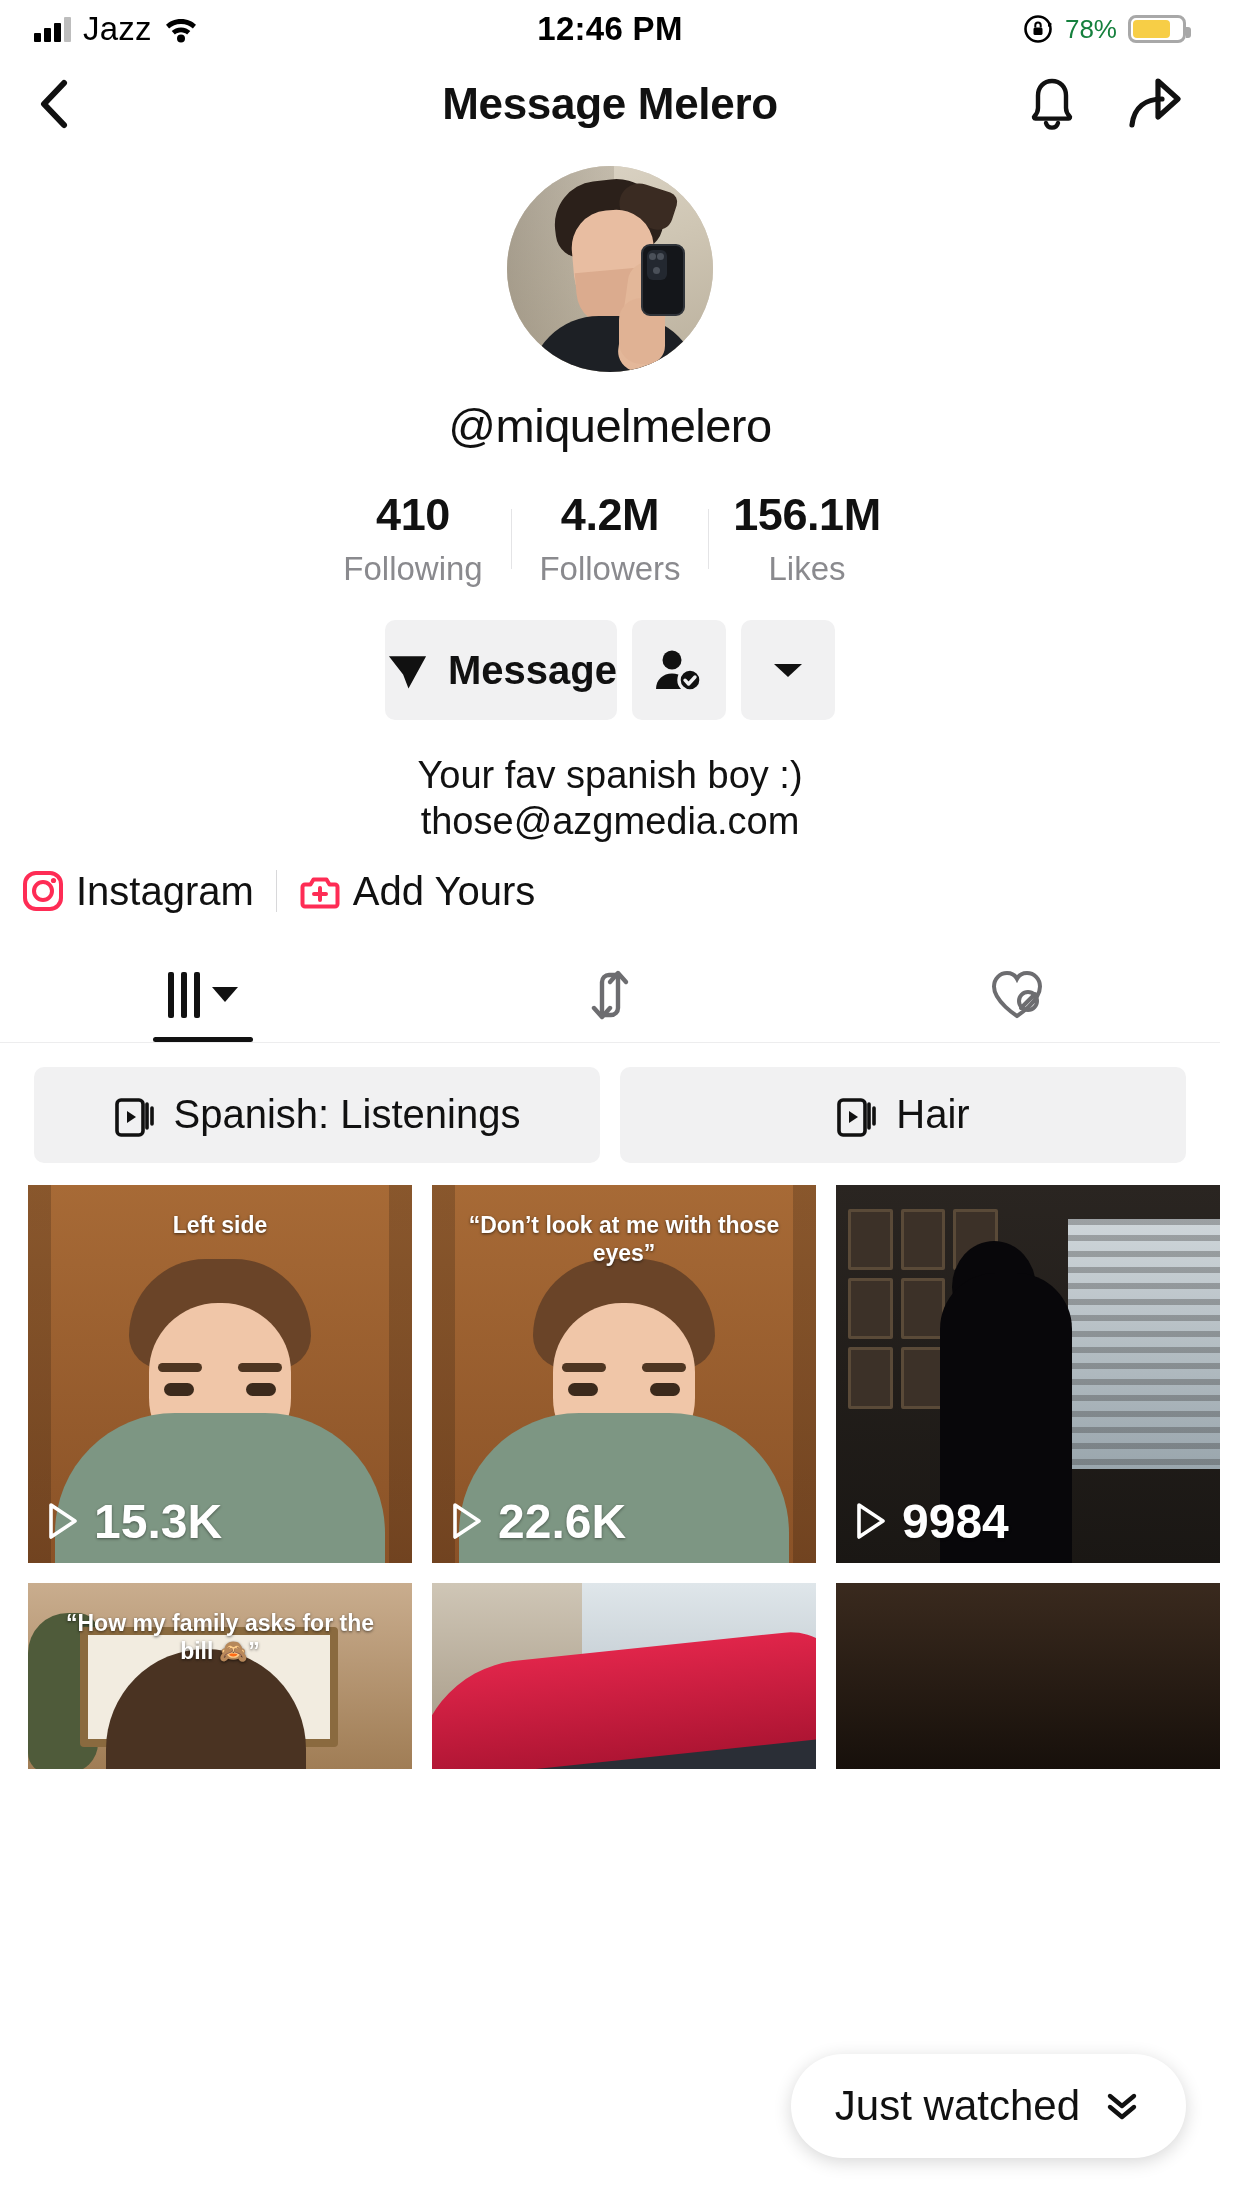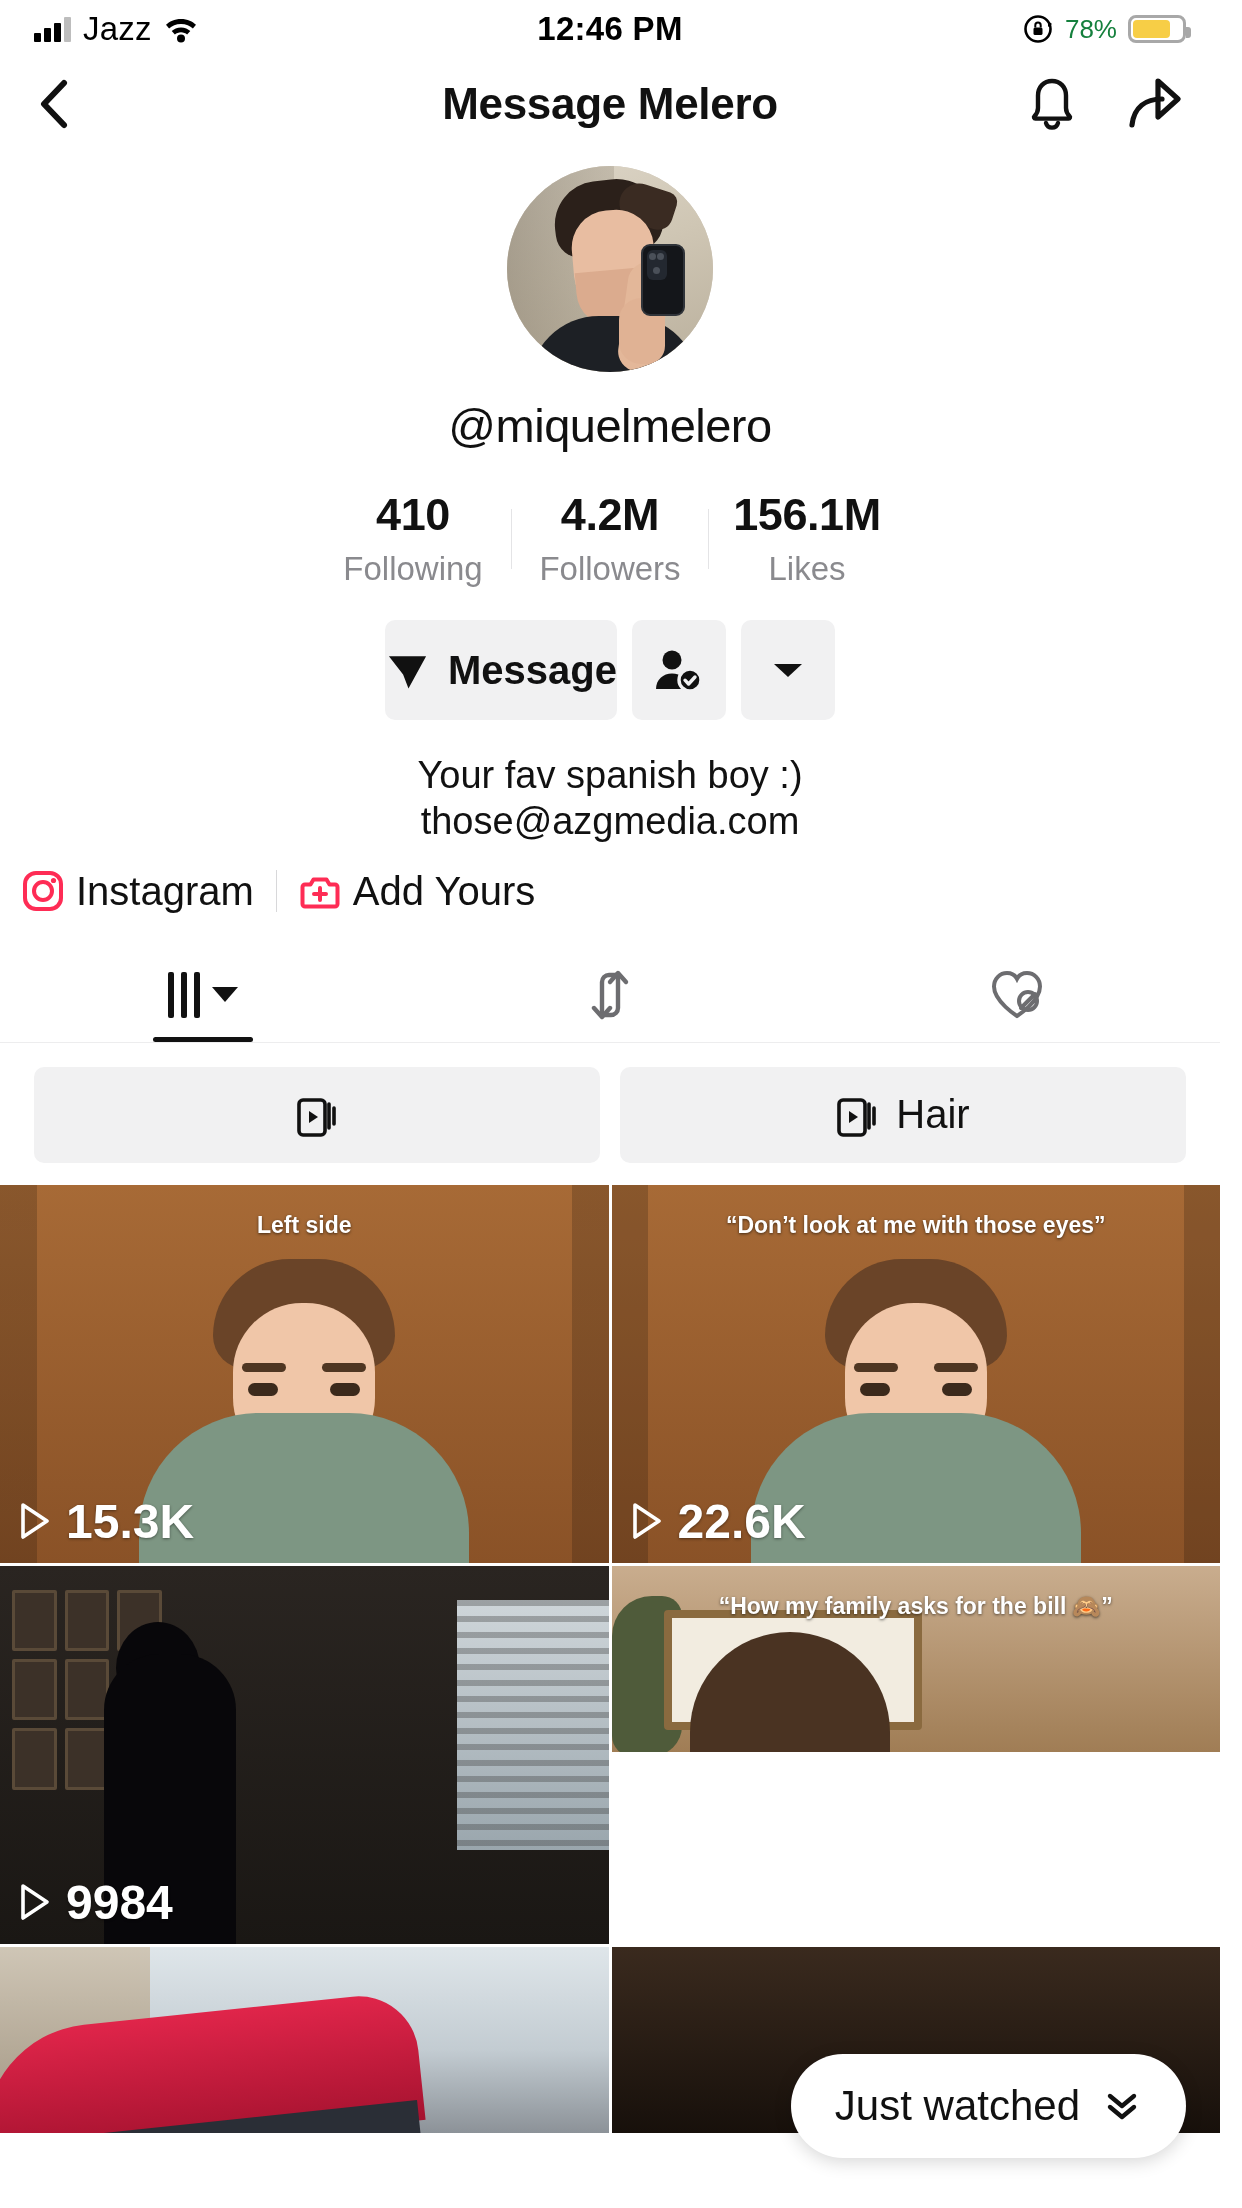--- a/index.html
+++ b/index.html
@@ -114,21 +114,21 @@
 
   
   .playlists { display:flex; gap:20px; padding:24px 34px 22px; }
   .chip {
     flex:1; height:96px; background:#f1f1f2; border-radius:10px;
     display:flex; align-items:center; justify-content:center; gap:18px;
   }
   .chip span { font-size:40px; font-weight:500; color:#111; }
 
   
-  .vgrid { display:grid; grid-template-columns:repeat(2,1fr); gap:3px; }
+  .vgrid { display:grid; grid-template-columns:repeat(3,1fr); gap:20px;margin-left:28px; }
   .cell { position:relative; height:378px; overflow:hidden; background:#222; }
   .cell.small { height:186px; }
   .views {
     position:absolute; left:18px; bottom:14px;
     display:flex; align-items:center; gap:14px; z-index:4;
   }
   .views span { color:#fff; font-size:48px; font-weight:700; text-shadow:0 1px 3px rgba(0,0,0,.45); }
   .cap {
     position:absolute; left:0; right:0; top:26px; text-align:center;
     color:#fff; font-size:23px; font-weight:700; line-height:1.25;
@@ -349,20 +349,21 @@
     </div>
   </div>
 
   <div class="playlists">
     <div class="chip">
       <svg width="42" height="46" viewBox="0 0 42 46">
         <rect x="3" y="8" width="26" height="35" rx="4" fill="none" stroke="#111" stroke-width="3.6"></rect>
         <path d="M13 19l9 6-9 6z" fill="#111"></path>
         <path d="M33 12v24M38 16v16" stroke="#111" stroke-width="3.6" stroke-linecap="round"></path>
       </svg>
+      <span>Spanish: Listenings</span>
     </div>
     <div class="chip">
       <svg width="42" height="46" viewBox="0 0 42 46">
         <rect x="3" y="8" width="26" height="35" rx="4" fill="none" stroke="#111" stroke-width="3.6"></rect>
         <path d="M13 19l9 6-9 6z" fill="#111"></path>
         <path d="M33 12v24M38 16v16" stroke="#111" stroke-width="3.6" stroke-linecap="round"></path>
       </svg>
       <span>Hair</span>
     </div>
   </div>

